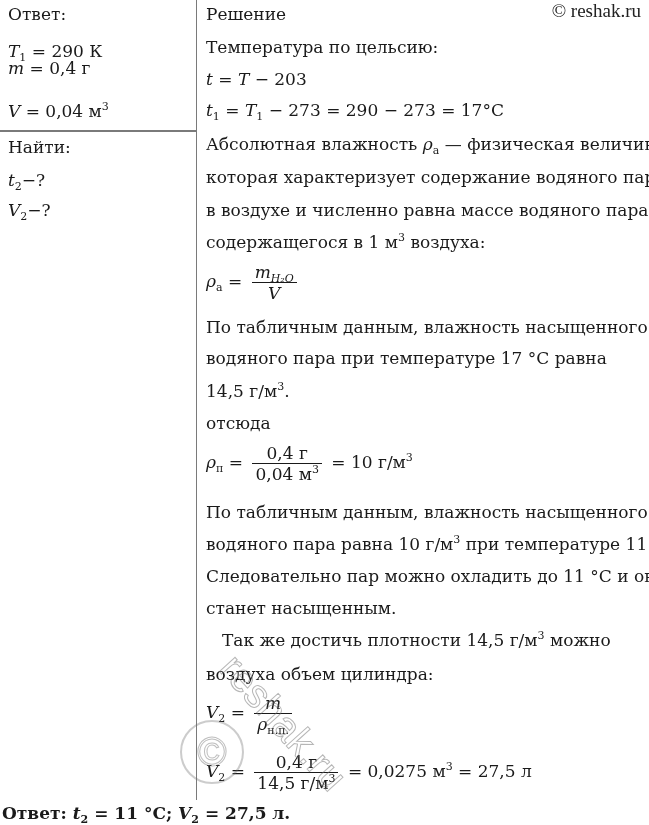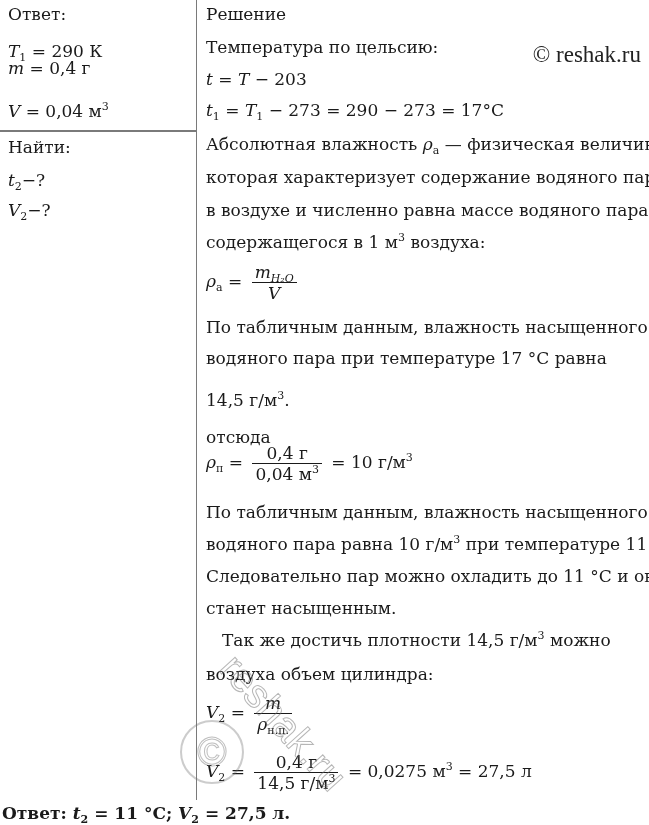--- a/index.html
+++ b/index.html
@@ -11,21 +11,21 @@
     .line { position: absolute; white-space: nowrap; line-height: 20px; }
     .math { font-family: "DejaVu Serif", "Liberation Serif", serif; }
     i.v { font-style: italic; }
     sub { font-size: 11px; vertical-align: -4px; line-height: 0; }
     sup { font-size: 11px; vertical-align: 7px; line-height: 0; }
     .vdiv { position: absolute; left: 196px; top: 0; width: 1px; height: 800px; background: #7a7a7a; }
     .hdiv { position: absolute; left: 0; top: 130px; width: 196px; height: 2px; background: #7a7a7a; }
     .frac { display: inline-block; vertical-align: middle; text-align: center; margin: 0 4px; }
     .frac .num { display: block; padding: 0 3px; border-bottom: 1px solid #1a1a1a; line-height: 20px; }
     .frac .den { display: block; padding: 0 3px; line-height: 20px; }
-    .copyright { position: absolute; right: 8px; top: 0; font-size: 23px; font-family: "Liberation Serif", serif; color: #222; margin-top: 42px; }
+    .copyright { position: absolute; right: 8px; top: 0; font-size: 19px; font-family: "Liberation Serif", serif; color: #222; }
     .wm {
       position: absolute; left: 180px; top: 660px; width: 150px; height: 130px;
       color: rgba(120,120,120,0.35); pointer-events: none;
     }
     .wm-text {
       position: absolute; left: 20px; top: 40px; font-family: "Liberation Sans", sans-serif;
       font-size: 40px; transform: rotate(48deg); color: transparent;
       -webkit-text-stroke: 1px rgba(110,110,110,0.5); white-space: nowrap;
     }
     .wm-circle {
@@ -65,22 +65,22 @@
 <div class="line math" style="left:206px;top:262px;line-height:22px;">
   <i class="v">ρ</i><sub>а</sub> =
   <span class="frac">
     <span class="num"><i class="v">m</i><sub><i>H₂O</i></sub></span>
     <span class="den"><i class="v">V</i></span>
   </span>
 </div>
 
 <div class="line" style="left:206px;top:317px;">По табличным данным, влажность насыщенного</div>
 <div class="line" style="left:206px;top:348px;">водяного пара при температуре 17 °C равна</div>
-<div class="line" style="left:206px;top:390px;"><span>14,5 г/м</span><sup>3</sup>.</div>
-<div class="line" style="left:206px;top:413px;margin-top:14px;">отсюда</div>
+<div class="line" style="left:206px;top:381px;"><span>14,5 г/м</span><sup>3</sup>.</div>
+<div class="line" style="left:206px;top:413px;">отсюда</div>
 
 <div class="line math" style="left:206px;top:443px;">
   <i class="v">ρ</i><sub>п</sub> =
   <span class="frac">
     <span class="num">0,4 г</span>
     <span class="den"><span>0,04 м</span><sup>3</sup></span>
   </span>
   <span>= 10 г/м</span><sup>3</sup>
 </div>
 

